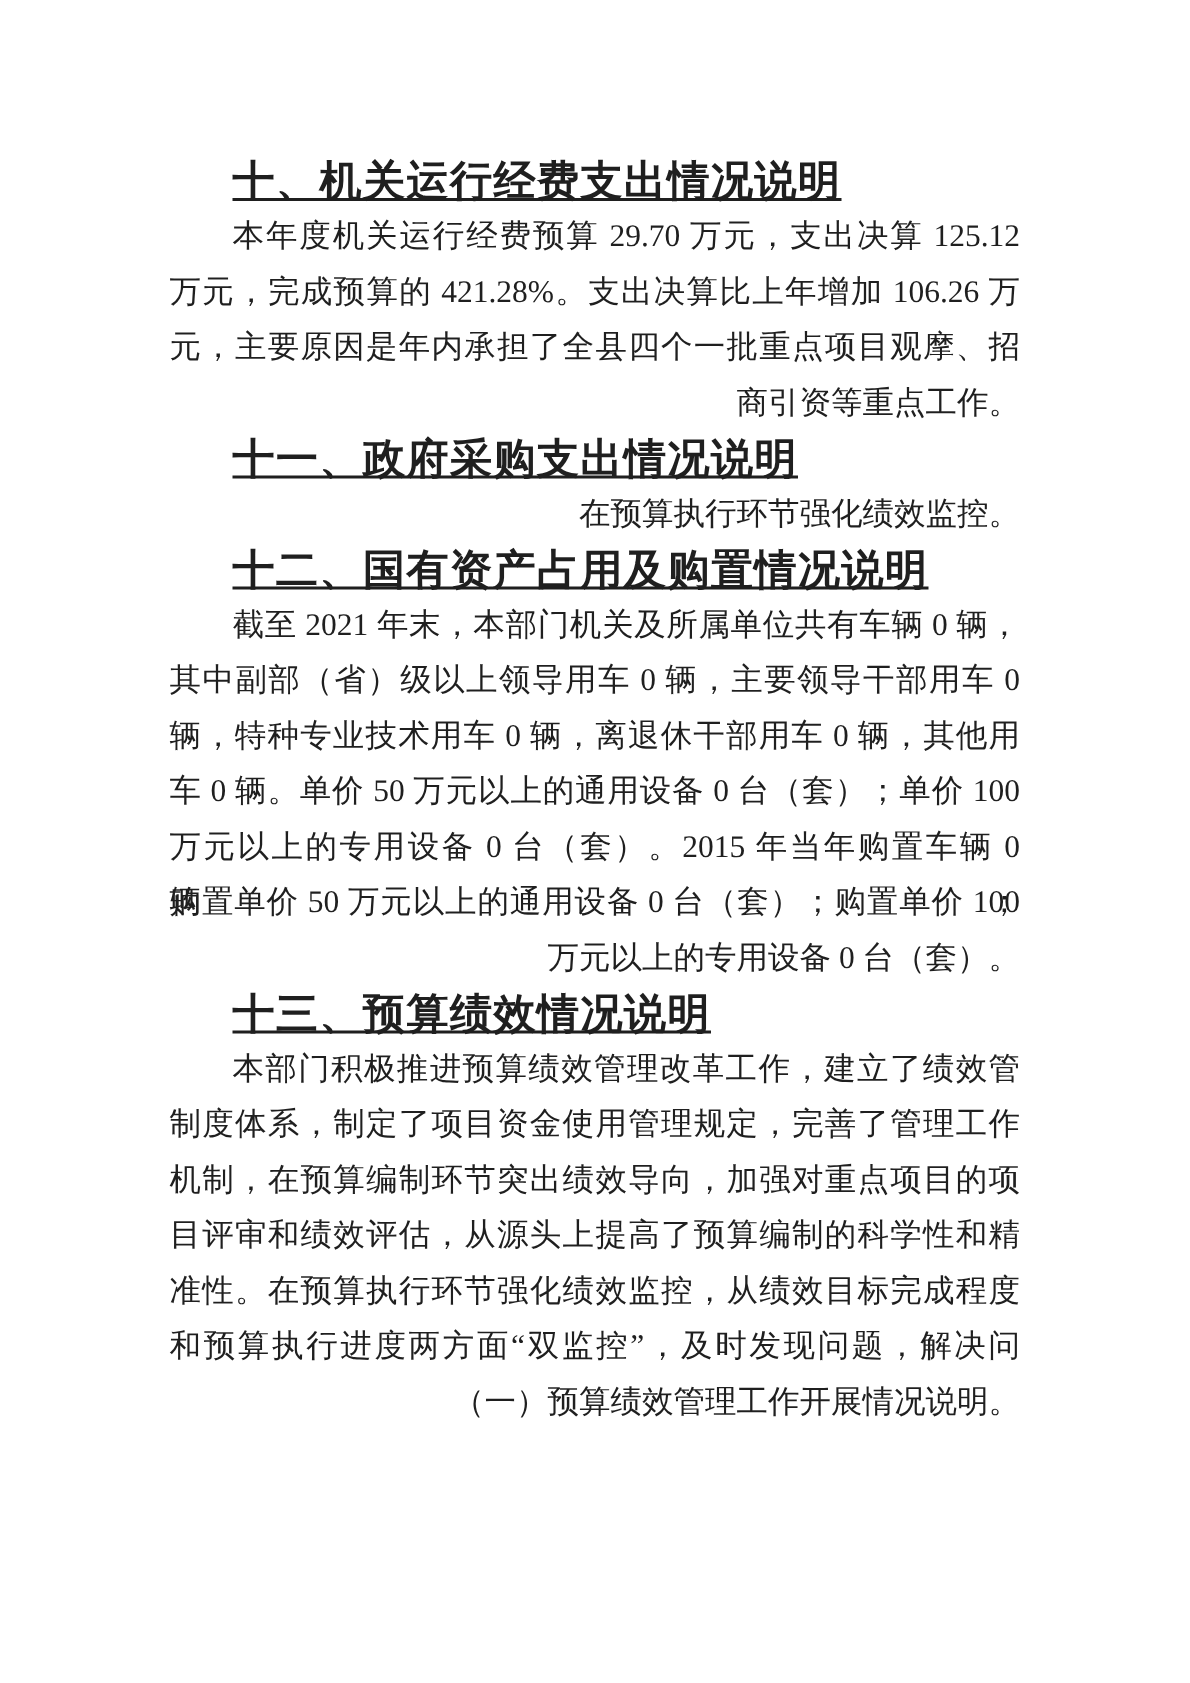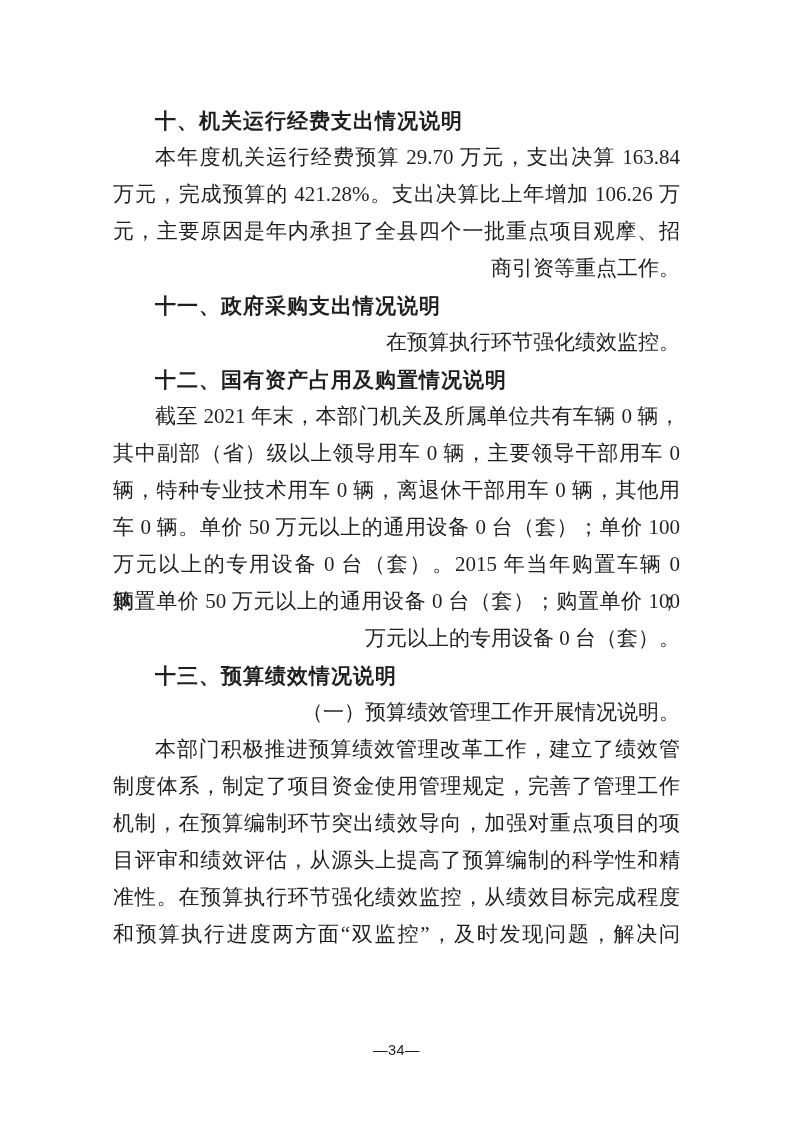--- a/index.html
+++ b/index.html
@@ -30,25 +30,26 @@
     text-align: right;
   }
   .line.first { text-indent: 42px; }
   .line.just {
     text-align: justify;
     text-align-last: justify;
   }
   .heading {
     font-family: "Liberation Sans", "DejaVu Sans", sans-serif;
     font-weight: bold;
-    font-size: 21px;
+    font-size: 28px;
     line-height: 37px;
     height: 37px;
     text-indent: 42px;
     letter-spacing: 1px;
+    text-decoration: underline;
   }
   .footer {
     position: absolute;
     left: 0;
     top: 1041px;
     width: 100%;
     text-align: center;
   }
   .pagenum {
     font-family: "Liberation Sans", "DejaVu Sans", sans-serif;
@@ -57,48 +58,45 @@
     letter-spacing: 0.5px;
   }
 </style>
 </head>
 <body>
 
 <div class="page">
   <div class="content" id="content">
       <div class="heading">十、机关运行经费支出情况说明</div>
       <div class="para">
-        <div class="line first just">本年度机关运行经费预算 29.70 万元，支出决算 163.84</div>
+        <div class="line first just">本年度机关运行经费预算 29.70 万元，支出决算 125.12</div>
         <div class="line just">万元，完成预算的 421.28%。支出决算比上年增加 106.26 万</div>
         <div class="line just">元，主要原因是年内承担了全县四个一批重点项目观摩、招</div>
         <div class="line">商引资等重点工作。</div>
       </div>
       <div class="heading">十一、政府采购支出情况说明</div>
       <div class="para">
         <div class="line first">在预算执行环节强化绩效监控。</div>
       </div>
       <div class="heading">十二、国有资产占用及购置情况说明</div>
       <div class="para">
         <div class="line first just">截至 2021 年末，本部门机关及所属单位共有车辆 0 辆，</div>
         <div class="line just">其中副部（省）级以上领导用车 0 辆，主要领导干部用车 0</div>
         <div class="line just">辆，特种专业技术用车 0 辆，离退休干部用车 0 辆，其他用</div>
         <div class="line just">车 0 辆。单价 50 万元以上的通用设备 0 台（套）；单价 100</div>
         <div class="line just">万元以上的专用设备 0 台（套）。2015 年当年购置车辆 0 辆；</div>
         <div class="line just">购置单价 50 万元以上的通用设备 0 台（套）；购置单价 100</div>
         <div class="line">万元以上的专用设备 0 台（套）。</div>
       </div>
       <div class="heading">十三、预算绩效情况说明</div>
       <div class="para">
-        <div class="line first">（一）预算绩效管理工作开展情况说明。</div>
-      </div>
-      <div class="para">
         <div class="line first just">本部门积极推进预算绩效管理改革工作，建立了绩效管</div>
         <div class="line just">制度体系，制定了项目资金使用管理规定，完善了管理工作</div>
         <div class="line just">机制，在预算编制环节突出绩效导向，加强对重点项目的项</div>
         <div class="line just">目评审和绩效评估，从源头上提高了预算编制的科学性和精</div>
         <div class="line just">准性。在预算执行环节强化绩效监控，从绩效目标完成程度</div>
         <div class="line just">和预算执行进度两方面“双监控”，及时发现问题，解决问</div>
       </div>
+      <div class="para">
+        <div class="line first">（一）预算绩效管理工作开展情况说明。</div>
+      </div>
     </div>
-  <div class="footer">
-    <span class="pagenum">—34—</span>
-  </div>
 </div>
 
 </body></html>

